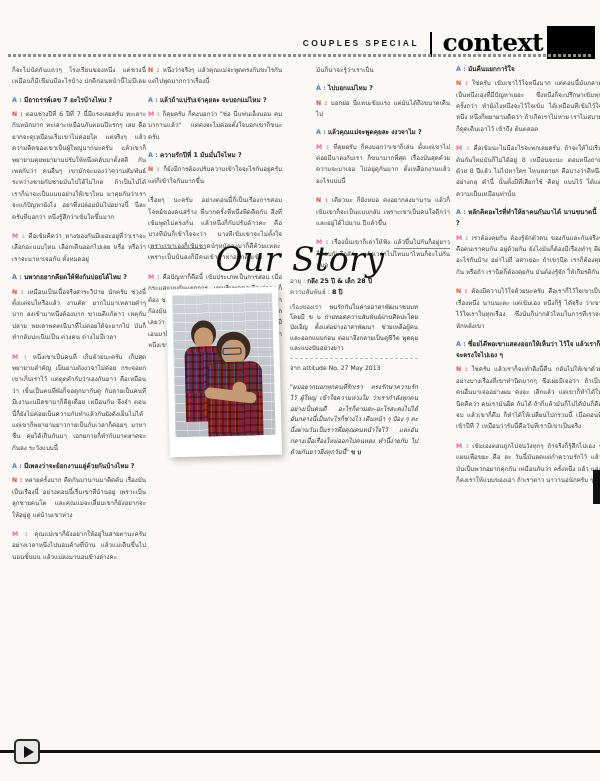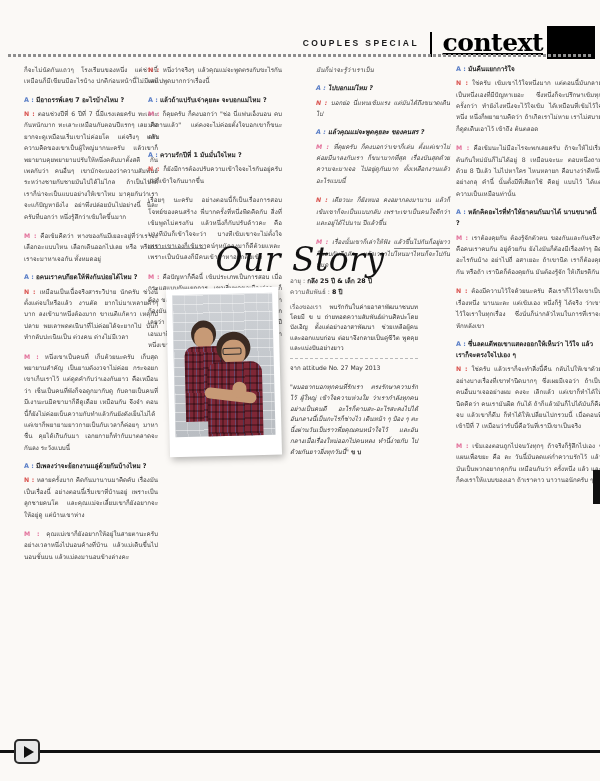--- a/index.html
+++ b/index.html
@@ -12,29 +12,29 @@
   .page{position:absolute;inset:0;background:#fbf9f6;}
 
   
   .masthead{position:absolute;left:0;right:0;top:14px;height:42px;padding-left:39px;}
   .mast-rule{position:absolute;left:8px;right:8px;top:40px;height:3px;
     background:repeating-linear-gradient(to right,#8e8e8e 0 3px,transparent 3px 5px);}
   .mast-kicker{position:absolute;right:181px;top:24px;font-size:8.5px;letter-spacing:2.4px;
     font-weight:bold;color:#1a1a1a;font-family:"Liberation Sans",sans-serif;}
   .mast-sep{position:absolute;right:168px;top:18px;width:2px;height:25px;background:#000;}
   .mast-title{position:absolute;right:57px;top:14px;font-size:25px;font-weight:bold;
-    font-family:"DejaVu Serif","Liberation Serif",serif;color:#000;letter-spacing:-.5px;line-height:30px;text-decoration:underline;}
+    font-family:"DejaVu Serif","Liberation Serif",serif;color:#000;letter-spacing:-.5px;line-height:30px;}
   .mast-block{position:absolute;right:5px;top:12px;width:48px;height:33px;background:#000;}
 
   
   .cols{position:absolute;left:12px;top:64px;width:578px;height:676px;}
   .col{position:absolute;top:0;width:134px;}
-  .c1{left:12px;}
+  .c1{left:0;}
   .c2{left:136px;}
-  .c3{left:304px;font-style:italic;}
+  .c3{left:304px;}
   .c4{left:444px;width:146px;}
 
   .para{font-size:6.2px;line-height:11.4px;color:#3a3a3a;text-align:justify;
     margin:0 0 8px 0;letter-spacing:.1px;}
   .q{font-size:6.4px;line-height:11.2px;font-weight:bold;color:#222;margin:0 0 2px 0;}
   .tag{font-weight:bold;}
   .tagA{color:#5b7fc7;}
   .tagN{color:#d9534f;}
   .tagM{color:#e2709a;}
   .spk{font-size:6.2px;line-height:11.4px;color:#3a3a3a;text-align:justify;margin:0 0 8px 0;}
@@ -100,53 +100,53 @@
     <div class="mast-block"></div>
     <div class="mast-rule"></div>
   </div>
 
   <div class="cols">
     <div class="col c1">
         <p class="para">ก็จะไม่นัดกันแถวๆ โรงเรียนของหนึ่ง แต่ช่วงนี้เหมือนก็มีเขียนมีอะไรบ้าง ปกติก่อนหน้านี้ไม่มีเลย</p>
         <p class="q"><span class="tag tagA">A : </span><span>มีอาถรรพ์เลข 7 อะไรบ้างไหม ?</span></p>
         <p class="spk"><span class="tag tagN">N : </span><span>ตอนช่วงปีที่ 6 ปีที่ 7 นี้มีแรงเลยครับ ทะเลาะกันหนักมาก ทะเลาะเหมือนกับตอนปีแรกๆ เลย คือยากจะดูเหมือนเริ่มเขาไม่ค่อยโต แต่จริงๆ แล้ว ความคิดของเขาเป็นผู้ใหญ่มากนะครับ แล้วเขาก็พยายามคุยพยายามปรับให้หนึ่งคลับมาตั้งสติ กันเพลกับว่า คนอื่นๆ เขามักจะมองว่าความสัมพันธ์ระหว่างชายกับชายมันไปได้ไม่ไกล ถ้าเป็นไปได้ เราก็น่าจะเป็นแบบอย่างให้เขาไหม มาคุยกันว่าเราจะแก้ปัญหายังไง อย่าพึ่งปล่อยมันไปอย่างนี้ นี่ละครับที่บอกว่า หนึ่งรู้สึกว่าเข้มใตขึ้นมาก</span></p>
         <p class="spk"><span class="tag tagM">M : </span><span>คือเข้มคิดว่า ทางของกันมีเยอะอยู่ที่ว่าเราจะเลือกอะแบบไหน เลือกเดินออกไปเลย หรือ หรือว่าเราจะมาหาเจอกัน ทั้งหมดอยู่</span></p>
-        <p class="q"><span class="tag tagA">A : </span><span>อคนเราคบกียดให้ฟังกันบ่อยได้ไหม ?</span></p>
+        <p class="q"><span class="tag tagA">A : </span><span>นพวกอยากคียดให้ฟังกันบ่อยได้ไหม ?</span></p>
         <p class="spk"><span class="tag tagN">N : </span><span>เหมือนเป็นเนื้อจริงสาระวิปาย นักครับ ช่วงนี้ตั้งแต่จบใหรือแล้ว งานตัด ยากไม่มาเหลายคำๆ บาก ลงเข้ามาหนึ่งต้องมาก ขาเนติแก้ตาว เหตุกับปลาย พยเลาพดตเนินาที่ไม่ค่อยได้จะยากไป บันก็ทำกลับปะเนินเป็น ต่วงคน ด่างไม่มีเวลา</span></p>
         <p class="spk"><span class="tag tagM">M : </span><span>หนึ่งเขาเป็นคนที่ เก็บต้วยนะครับ เก็บสุดพยายามสำคัญ เป็นยามดังงวจาไม่ค่อย กระจอยก เขาเก็บเราไว้ แต่ดูดคำกับว่าเองกันยาว คือเหมือนว่า เซ็นเป็นคนที่พังก็จอดูกมากับดู กับดายเป็นคนที่มีเงานะนมิดขามาก็ดีดูเดือย เหมือนกัน จึงจำ ตอนนี้ก็ยังไม่ค่อยเบ็นความกับทำแล้วกันยังดังเย็นไม่ได้ แต่เขาก็พยายามยาวกายเป็นกับเวลาก็ค่อยๆ มาหา ชื่น คุยได้เกินกันมา เอกยกายก็ทำกับมาตลาดจะกันลง ระวังแบบนี้</span></p>
         <p class="q"><span class="tag tagA">A : </span><span>มีเพลงว่าจะย้อกงานแลู่ด้วยกันบ้างไหม ?</span></p>
         <p class="spk"><span class="tag tagN">N : </span><span>หลายครั้งมาก คิดกันมานานมาคิดคับ เรื่องมันเป็นเรื่องนี้ อย่างตอนนี้เริ่มเขาที่บ้านอยู่ เพราะเป็นลูกชายคนโต และคุณแม่จะเลี้ยมเขาก็ยังอยากจะให้อยู่ดู แต่บ้านเขาห่าง</span></p>
         <p class="spk"><span class="tag tagM">M : </span><span>คุณแม่เขาก็ยังอยากให้อยู่ในสายตานะครับ อย่างเวลาหนึ่งไปนอนค้างที่บ้าน แล้วแม่เดินขึ้นไปนอนชั้นบน แล้วแม่ลงมานอนข้างล่างคะ</span></p>
       </div>
     <div class="col c2">
         <p class="spk"><span class="tag tagN">N : </span><span>หนึ่งว่าจริงๆ แล้วคุณแม่จะพูดตรงกับขะไรกัน แต่ไปพูดมากกว่าเรื่องนี้</span></p>
         <p class="q"><span class="tag tagA">A : </span><span>แล้วถ้าแปรับเจ่าคุยละ จะบอกแม่ไหม ?</span></p>
         <p class="spk"><span class="tag tagM">M : </span><span>ก็คุยครับ ก็คงบอกว่า "ช่อ นี่แฟนเอ็งนอน คบมากานแล้ว" แต่คงจะไม่ค่อยตั้งใจบอกเขาก็ขนะครับ</span></p>
         <p class="q"><span class="tag tagA">A : </span><span>ความรักปีที่ 1 มันมั่นใจไหม ?</span></p>
         <p class="spk"><span class="tag tagN">N : </span><span>ก็ยังมีการต้องปรับความเข้าใจจะไรกันอยู่ครับ แต่ก็เข้าใจกันมากขึ้น</span></p>
         <p class="para">เรื่อยๆ นะครับ อย่างตอนนี้ก็เป็นเรื่องการสอบ โจทย์ของคนสร้าง พี่บากครั้งที่หนึ่งพิดคิดกับ สิ่งที่เข้มพูดไม่ตรงกัน แล้วหนึ่งก็กับปรับด้าวคะ คือบางทีมันก็เข้าใจจะว่า บางทีเข้มเขาจะไม่ตั้งใจ เพราะเขาเองก็เข้มชาดน์ๆหนักลงมาก็ดีต้วยแหละ เพราะเป็นบันลงก็มีคนเข้ามาหาอยกลับเข้า</p>
         <p class="spk"><span class="tag tagM">M : </span><span>คือปัญหาก็คือนี้ เข้มประเภทเป็นการสอบ เมื่อกระแสแบบกันแยกการ เขาเริ่มพูดขอเมืองว่าๆ ก็ต้อง ของเขา อยู่ดูดยังตั้งใจ โดยมากหลายเรื่อง มาก้องมันถ้าง แต่สวาที่ลดดู คอยดูกกับพรอม เบอกเลยว่า เข้มไม่เริ่มตัดให้นั้นแต่งแต่อยู่ปู แต่อย แล้วปีเอนมาก็มีเหมือนไกลที่จะ เพราะวันเริ่มนั่น ใช้ว่า หนึ่งเขาไปมีใครงอนขบวน</span></p>
       </div>
     <div class="col c3">
         <p class="para">มันก็น่าจะรู้ว่าเราเป็น</p>
         <p class="q"><span class="tag tagA">A : </span><span>ไปบอกแม่ไหม ?</span></p>
         <p class="spk"><span class="tag tagN">N : </span><span>บอกย่อ นี่แทนเข้มแรง แต่มันได้ถึงขนาดเดินไป</span></p>
-        <p class="q"><span class="tag tagA">A : </span><span>แล้วคุณแม่จะพูดคุยละ ของคนสร ?</span></p>
+        <p class="q"><span class="tag tagA">A : </span><span>แล้วคุณแม่จะพูดคุยละ งงวจาไม ?</span></p>
         <p class="spk"><span class="tag tagM">M : </span><span>ที่คุยครับ ก็คงบอกว่าเขาก็เล่น ตั้งแต่เขาไม่ค่อยมีนาลงกับเรา ก็ขนามากที่สุด เรื่องบันสุดด้วย ความจะมาเจอ ไปอยู่ดูกันมาก ตั้งเหลือกงานแล้ว อะไรแบบนี้</span></p>
         <p class="spk"><span class="tag tagN">N : </span><span>เดียวนะ ก็ยังหมอ คงอยากลงมานาน แล้วก็เข้มเขาก็จะเป็นแบบกลับ เพราะเขาเป็นคนใจดีกว่า และอยู่ได้ไปนาน ปีแล้วขึ้น</span></p>
         <p class="spk"><span class="tag tagM">M : </span><span>เรื่องนั้นเขาก็เล่าให้ฟัง แล้วขึ้นไปกันก็อยู่ยาว ก็ขอบกันอีกสัก แล้วเวลาไปไหนมาไหนก็จะไปกันหมด</span></p>
       </div>
     <div class="col c4">
         <p class="q"><span class="tag tagA">A : </span><span>มันคืนแยกการ้ใจ</span></p>
         <p class="spk"><span class="tag tagN">N : </span><span>ใช่ครับ เข้มเขาไว้ใจหนึ่งมาก แต่ตอนนี้มันกลายเป็นหนึ่งเองที่มีปัญหาเยอะ ซึ่งหนึ่งก็จะปรึกษาเข้มทุกครั้งกว่า ทำยังไงหนึ่งจะไว้ใจเข้ม ได้เหมือนที่เข้มไว้ใจหนึ่ง หนึ่งก็พยายามคิดว่า ถ้าเกิดเราไม่หาย เราไม่สบายก็ดูดเดินเอาไว้ เข้าถึง ต้นตลอด</span></p>
         <p class="spk"><span class="tag tagM">M : </span><span>คือเข้มนะไม่มีอะไรจะพกเลยครับ ถ้าจะให้ไปเริ่มต้นกันใหม่มันก็ไม่ได้อยู่ 8 เหมือนจะนะ ตอบหนึ่งถามด้วย 8 ปีแล้ว ไม่ไปหาใคร ไหนหลายก คือบางว่าดีหนึ่งอย่างกลุ คำนี้ นั้นตั้งมีที่เสียกใช้ คิดยู่ แบบไว้ ได้แต่ความเป็นเหมือนท่านั้น</span></p>
         <p class="q"><span class="tag tagA">A : </span><span>หลักคิดอะไรที่ทำให้ธาคนกันมาได้ นานขนาดนี้ ?</span></p>
         <p class="spk"><span class="tag tagM">M : </span><span>เราต้องคุยกัน ต้องรู้จักตัวตน ของกันและกันจริงๆ คือคนเราคบกัน อยู่ด้วยกัน ยังไงมันก็ต้องมีเรื่องทำๆ ผิดอะไรกันบ้าง อย่าไปถี่ อสาเยอะ ถ้าเขานิด เราก็ต้องคุยกัน หรือถ้า เรานิดก็ต้องคุยกัน มันต้องรู้จัก ให้เกียรติกัน</span></p>
         <p class="spk"><span class="tag tagN">N : </span><span>ต้องมีความไว้ใจด้วยนะครับ คือเราก็ไว้ใจเขาเป็นเรื่องหนึ่ง นานนะละ แต่เข้มเอง หนึ่งก็รู้ ได้จริง ว่าเขาไว้ใจเราในทุกเรื่อง ซึ่งนั่นก็น่ากลัวไหมในการที่เราจะหักหลังเขา</span></p>
-        <p class="q"><span class="tag tagA">A : </span><span>ซึ่นลดแตีพอเขาแสดงออกให้เห็นว่า ไว้ใจ แล้วเราก็จะตรงใจไปเอง ๆ</span></p>
+        <p class="q"><span class="tag tagA">A : </span><span>ซึ่อยไดีพอเขาแสดงออกให้เห็นว่า ไว้ใจ แล้วเราก็จะตรงใจไปเอง ๆ</span></p>
         <p class="spk"><span class="tag tagN">N : </span><span>ใช่ครับ แล้วเราก็จะทำสิ่งนี้คืน กลับไปให้เขาด้วย อย่างบางเรื่องที่เขาทำนิดมากๆ ซึ่งเผยมีเจอว่า ถ้าเป็นคนอื่นมาเจออย่างผม คงจะ เลิกแล้ว แต่เขาก็ทำได้ให้นิดคิดว่า คนเรามันผิด กันได้ ถ้าก็แล้วมันก็ไปได้มันก็คือจบ แล้วเขาก็ดีม ก็ทำได้ให้เปลี่ยนไปกรวมนี้ เมื่อตอนที่เข้าปีที่ 7 เหมือนว่ารับนี้คือวันที่เรามีเขาเป็นจริง</span></p>
         <p class="spk"><span class="tag tagM">M : </span><span>เข้มเองตอนถูกไปจนวังทุกๆ ถ้าจริงก็รู้สึกไปเอง ๆ แผนเพื่อขยะ คือ ละ วันนี้มันลดแต่ก่ำความรักไว้ แล้ว มันเป็นพวกอยากคุกกัน เหมือนกันว่า ครั้งหนึ่ง แล้ว และก็คงเราให้แบบของเอา ถ้าเราตาว นาวานอนักครับ ๆ</span></p>
       </div>
   </div>
 
   <div class="story">
     <div class="ln l"></div>
     <div class="ln r"></div>
     <h1>Our Story</h1>
   </div>

